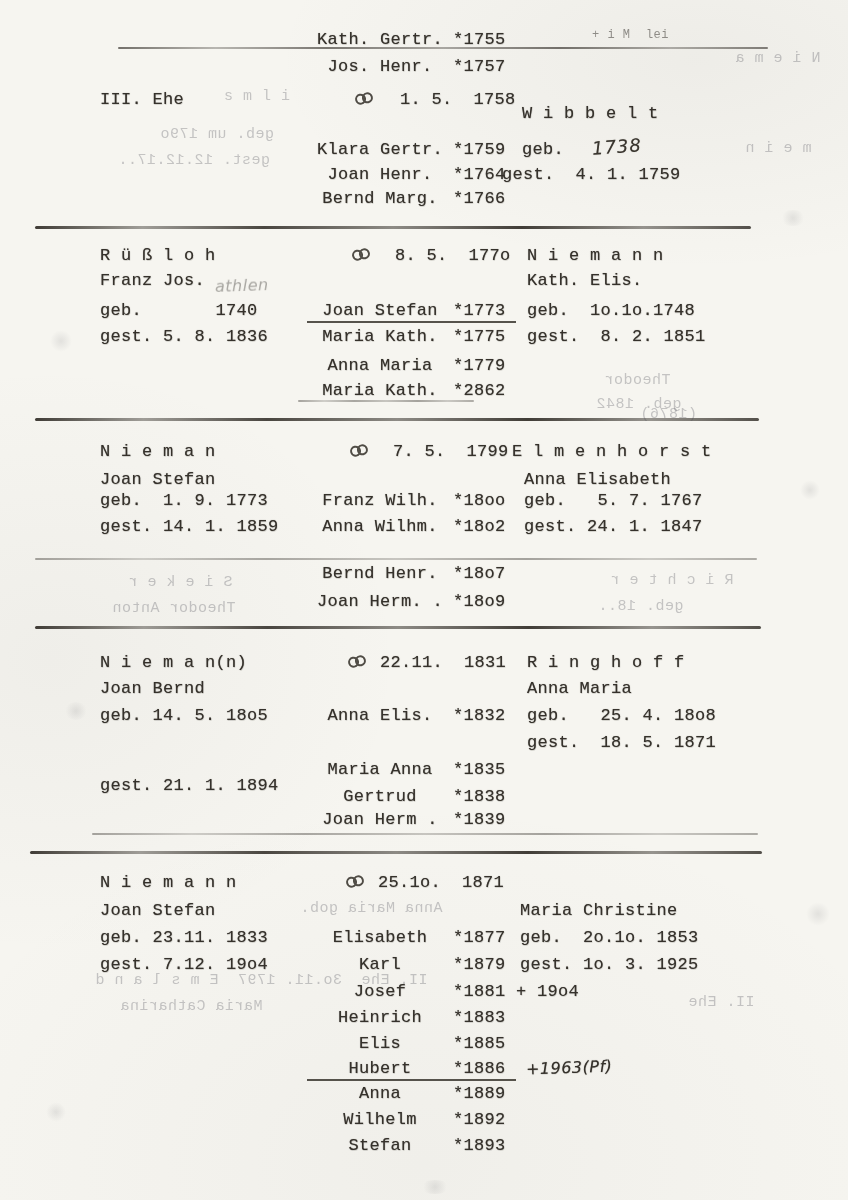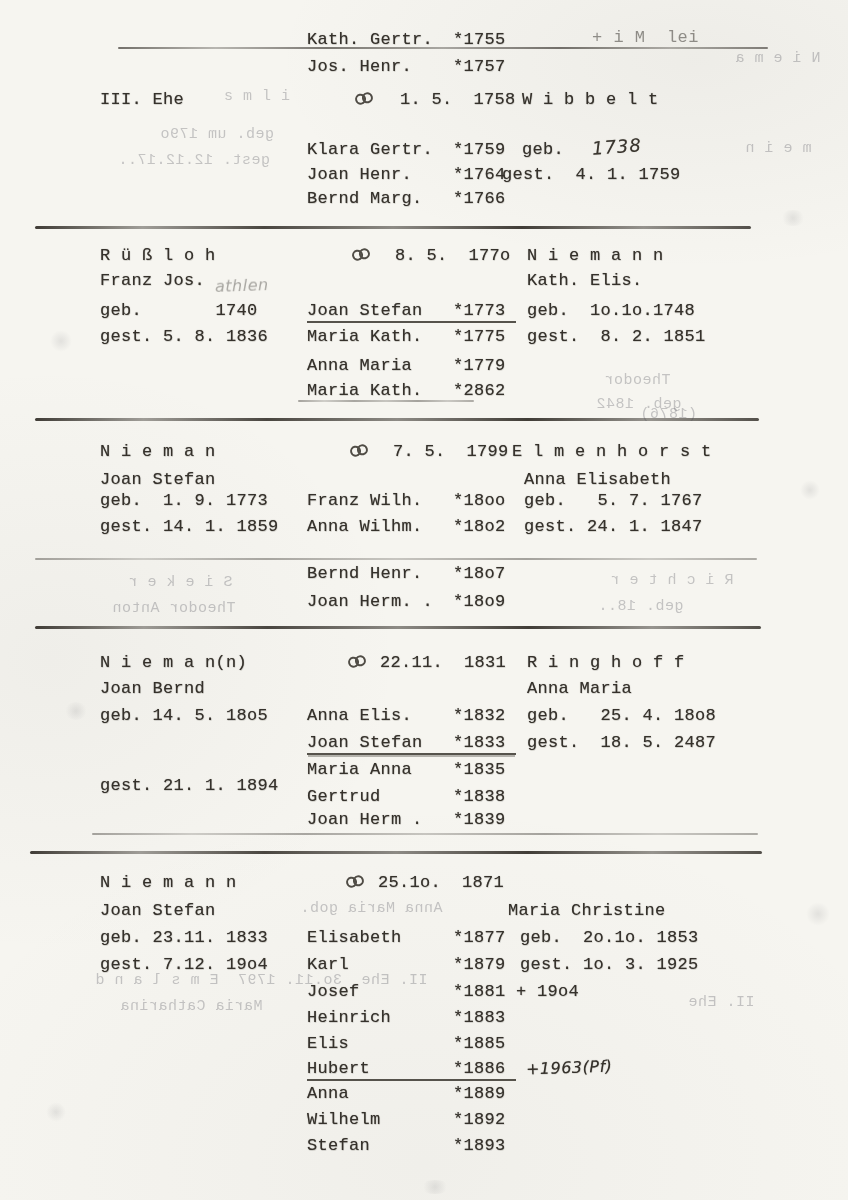--- a/index.html
+++ b/index.html
@@ -5,37 +5,38 @@
   html,body{margin:0;padding:0;background:#e8e7e3;}
   .page{
     position:relative;width:848px;height:1200px;overflow:hidden;
     background-color:#f6f5f0;
     background-image:
       radial-gradient(ellipse 600px 300px at 82% 5%, rgba(128,126,122,.07), transparent 70%),
       radial-gradient(ellipse 500px 420px at 6% 55%, rgba(128,126,122,.06), transparent 70%),
       radial-gradient(ellipse 740px 520px at 50% 97%, rgba(128,126,122,.05), transparent 70%);
     font-family:"Liberation Mono","DejaVu Sans Mono",monospace;
     color:#35312b;
+    text-align:center;
   }
   .t{
     position:absolute;white-space:pre;font-size:17px;line-height:20px;letter-spacing:.3px;
     color:#35312b;
     text-shadow:0 0 .9px rgba(53,49,43,.55), .5px .5px 0 rgba(53,49,43,.12);
   }
   .cn{display:inline-block;width:146px;}
   .u{border-bottom:2px solid rgba(58,54,47,.85);padding-bottom:1px;padding-right:10px;}
   .u.heavy{box-shadow:0 3px 0 -1px rgba(58,54,47,.35);}
   .rule{position:absolute;border-radius:2px;
     background:linear-gradient(90deg, rgba(55,51,45,.95), rgba(55,51,45,.45) 15%, rgba(55,51,45,.9) 32%, rgba(55,51,45,.55) 50%, rgba(55,51,45,.95) 68%, rgba(55,51,45,.5) 85%, rgba(55,51,45,.85));}
   .h3{height:3px}.h2{height:2px}
   .lightr{opacity:.45}
   .ghost{position:absolute;white-space:pre;font-size:15px;letter-spacing:.5px;
     color:rgba(80,80,88,.30);filter:blur(.6px);}
   .mir{transform:scaleX(-1);}
-  .gdark{color:rgba(62,58,52,.55);filter:blur(.2px);font-size:17px;}
+  .gdark{color:rgba(62,58,52,.55);filter:blur(.2px);font-size:12px;}
   .ghand{font-family:"DejaVu Sans",sans-serif;font-style:italic;color:rgba(70,68,64,.45);filter:blur(.4px);font-size:16px;transform:rotate(-2deg);}
   .hand-year{position:absolute;font-family:"DejaVu Sans",sans-serif;font-style:italic;font-size:18px;
     color:#3a362f;transform:rotate(-4deg);text-shadow:0 0 .7px rgba(58,54,47,.5);letter-spacing:1px;}
   .hand-note{font-family:"DejaVu Sans",sans-serif;font-style:italic;font-size:16px;display:inline-block;
     margin-left:10px;transform:rotate(-2deg);border-bottom:none;letter-spacing:.5px;}
   .marr{position:absolute;display:inline-flex;transform:rotate(-12deg);opacity:.88;}
   .marr i{display:block;width:11px;height:11px;border:2.2px solid #3a362f;border-radius:50%;box-sizing:border-box;}
   .marr i + i{margin-left:-4px;}
   .spot{position:absolute;border-radius:50%;background:radial-gradient(circle, rgba(90,90,96,.13), rgba(90,90,96,0) 70%);}
 </style>
@@ -47,21 +48,21 @@
   <div class="t" style="left:307px;top:30px"><span class="cn">Kath. Gertr.</span><span>*1755</span></div>
   <div class="rule h2" style="left:118px;top:47px;width:650px;opacity:.72"></div>
   <div class="t" style="left:307px;top:57px"><span class="cn">Jos. Henr.</span><span>*1757</span></div>
 
   <div class="t" style="left:100px;top:90px">III. Ehe</div>
   <span class="marr" style="left:355px;top:93px">
       <i></i>
       <i></i>
     </span>
   <div class="t" style="left:400px;top:90px">1. 5.  1758</div>
-  <div class="t" style="left:522px;top:90px">W i b b e l t</div>
+  <div class="t" style="left:522px;top:104px">W i b b e l t</div>
   <div class="t" style="left:522px;top:140px">geb.</div>
   <div class="hand-year" style="left:592px;top:136px">1738</div>
   <div class="t" style="left:502px;top:165px">gest.  4. 1. 1759</div>
 
   <div class="t" style="left:307px;top:140px"><span class="cn">Klara Gertr.</span><span>*1759</span></div>
   <div class="t" style="left:307px;top:165px"><span class="cn">Joan Henr.</span><span>*1764</span></div>
   <div class="t" style="left:307px;top:189px"><span class="cn">Bernd Marg.</span><span>*1766</span></div>
 
   <div class="rule h3" style="left:35px;top:226px;width:716px"></div>
 
@@ -124,39 +125,38 @@
   <div class="t" style="left:527px;top:653px">R i n g h o f f</div>
 
   <div class="t" style="left:100px;top:679px">Joan Bernd</div>
   <div class="t" style="left:527px;top:679px">Anna Maria</div>
 
   <div class="t" style="left:100px;top:706px">geb. 14. 5. 18o5</div>
   <div class="t" style="left:307px;top:706px"><span class="cn">Anna Elis.</span><span>*1832</span></div>
   <div class="t" style="left:527px;top:706px">geb.   25. 4. 18o8</div>
 
   <div class="t" style="left:100px;top:776px">gest. 21. 1. 1894</div>
-  <div class="t" style="left:307px;top:733px"><span class="u heavy"><span class="cn">Joan Stefan</span><span>*1833</span></span></div>
-  <div class="t" style="left:527px;top:733px">gest.  18. 5. 2487</div>
+  <div class="t" style="left:527px;top:733px">gest.  18. 5. 1871</div>
 
   <div class="t" style="left:307px;top:760px"><span class="cn">Maria Anna</span><span>*1835</span></div>
   <div class="t" style="left:307px;top:787px"><span class="cn">Gertrud</span><span>*1838</span></div>
   <div class="t" style="left:307px;top:810px"><span class="cn">Joan Herm .</span><span>*1839</span></div>
 
   <div class="rule h2 lightr" style="left:92px;top:833px;width:666px"></div>
   <div class="rule h3" style="left:30px;top:851px;width:732px"></div>
 
   <div class="t" style="left:100px;top:873px">N i e m a n n</div>
   <span class="marr" style="left:346px;top:876px">
       <i></i>
       <i></i>
     </span>
   <div class="t" style="left:378px;top:873px">25.1o.  1871</div>
 
   <div class="t" style="left:100px;top:901px">Joan Stefan</div>
-  <div class="t" style="left:508px;top:901px">Maria Christine</div>
+  <div class="t" style="left:520px;top:901px">Maria Christine</div>
 
   <div class="t" style="left:100px;top:928px">geb. 23.11. 1833</div>
   <div class="t" style="left:307px;top:928px"><span class="cn">Elisabeth</span><span>*1877</span></div>
   <div class="t" style="left:520px;top:928px">geb.  2o.1o. 1853</div>
 
   <div class="t" style="left:100px;top:955px">gest. 7.12. 19o4</div>
   <div class="t" style="left:307px;top:955px"><span class="cn">Karl</span><span>*1879</span></div>
   <div class="t" style="left:520px;top:955px">gest. 1o. 3. 1925</div>
 
   <div class="t" style="left:307px;top:982px"><span class="cn">Josef</span><span>*1881 + 19o4</span></div>

